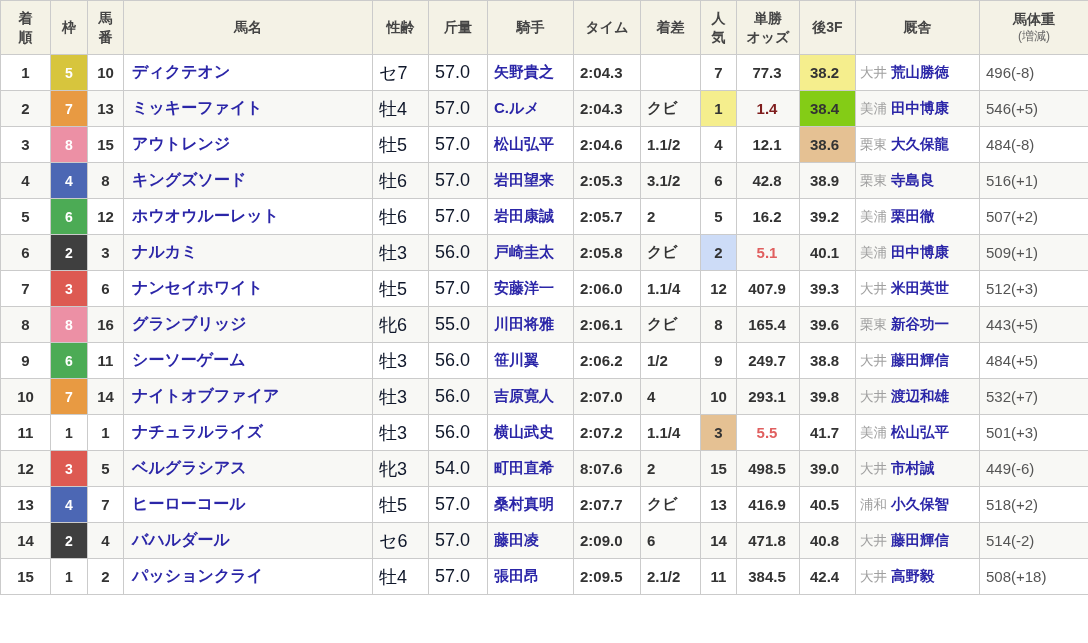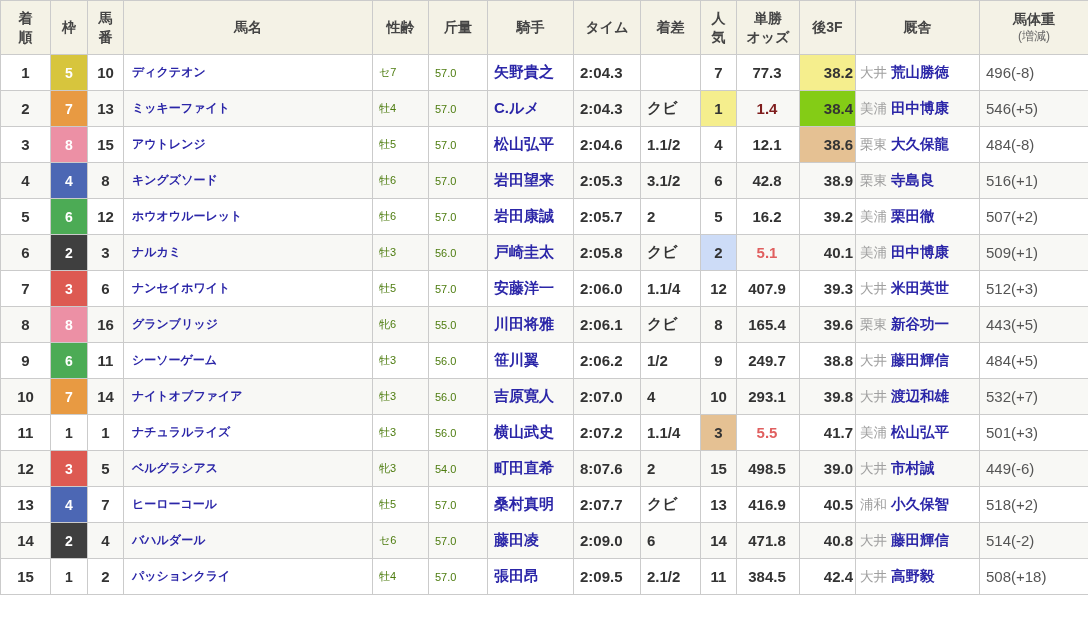--- a/index.html
+++ b/index.html
@@ -9,28 +9,28 @@
   thead th{background:#f4f2e6;color:#444;font-size:14px;font-weight:bold;height:54px;
            vertical-align:middle;text-align:center;white-space:pre-line;line-height:1.3;padding:2px 2px;}
   thead th .sub{display:block;font-size:12px;color:#666;font-weight:normal;margin-top:1px;}
   tbody tr{height:36px;}
   tbody tr.alt td{background:#f8f8f5;}
   tbody tr.cancelled td{background:#dcdce8;}
   td{font-size:15px;color:#333;padding:0 6px;vertical-align:middle;}
   td.c-pos{text-align:center;font-weight:bold;padding:0 2px;}
   td.c-frame{text-align:center;font-weight:bold;font-size:14px;padding:0;}
   td.c-num{text-align:center;font-weight:bold;padding:0 2px;}
-  td.c-name{font-size:12px;padding:0 8px;}
+  td.c-name{font-size:16px;padding:0 8px;}
   td.c-name .lnk{color:#2b26a8;font-weight:bold;text-decoration:none;cursor:pointer;}
-  td.c-sexage,td.c-carry{color:#4d7c0f;font-size:11px;}
+  td.c-sexage,td.c-carry{color:#0f172a;font-size:18px;}
   td.c-jockey .lnk{color:#2b26a8;font-weight:bold;font-size:15px;cursor:pointer;text-decoration:none;}
   td.c-time,td.c-margin{font-weight:bold;}
   td.c-pop{text-align:center;font-weight:bold;padding:0 2px;}
   td.c-odds{text-align:center;font-weight:bold;padding-right:8px;}
-  td.c-last3f{text-align:right;font-weight:bold;padding:0 2px;}
+  td.c-last3f{text-align:left;font-weight:bold;padding:0 10px;}
   td.c-stable{padding:0 4px;margin-left:28px;}
   td.c-stable .region{color:#a0a0a0;font-size:13.5px;margin-right:4px;}
   td.c-stable .lnk{color:#2b26a8;font-weight:bold;font-size:14.5px;cursor:pointer;text-decoration:none;}
   td.c-hweight{color:#555;font-weight:normal;}
 </style>
 </head>
 <body>
 
 <div>
   <table>

